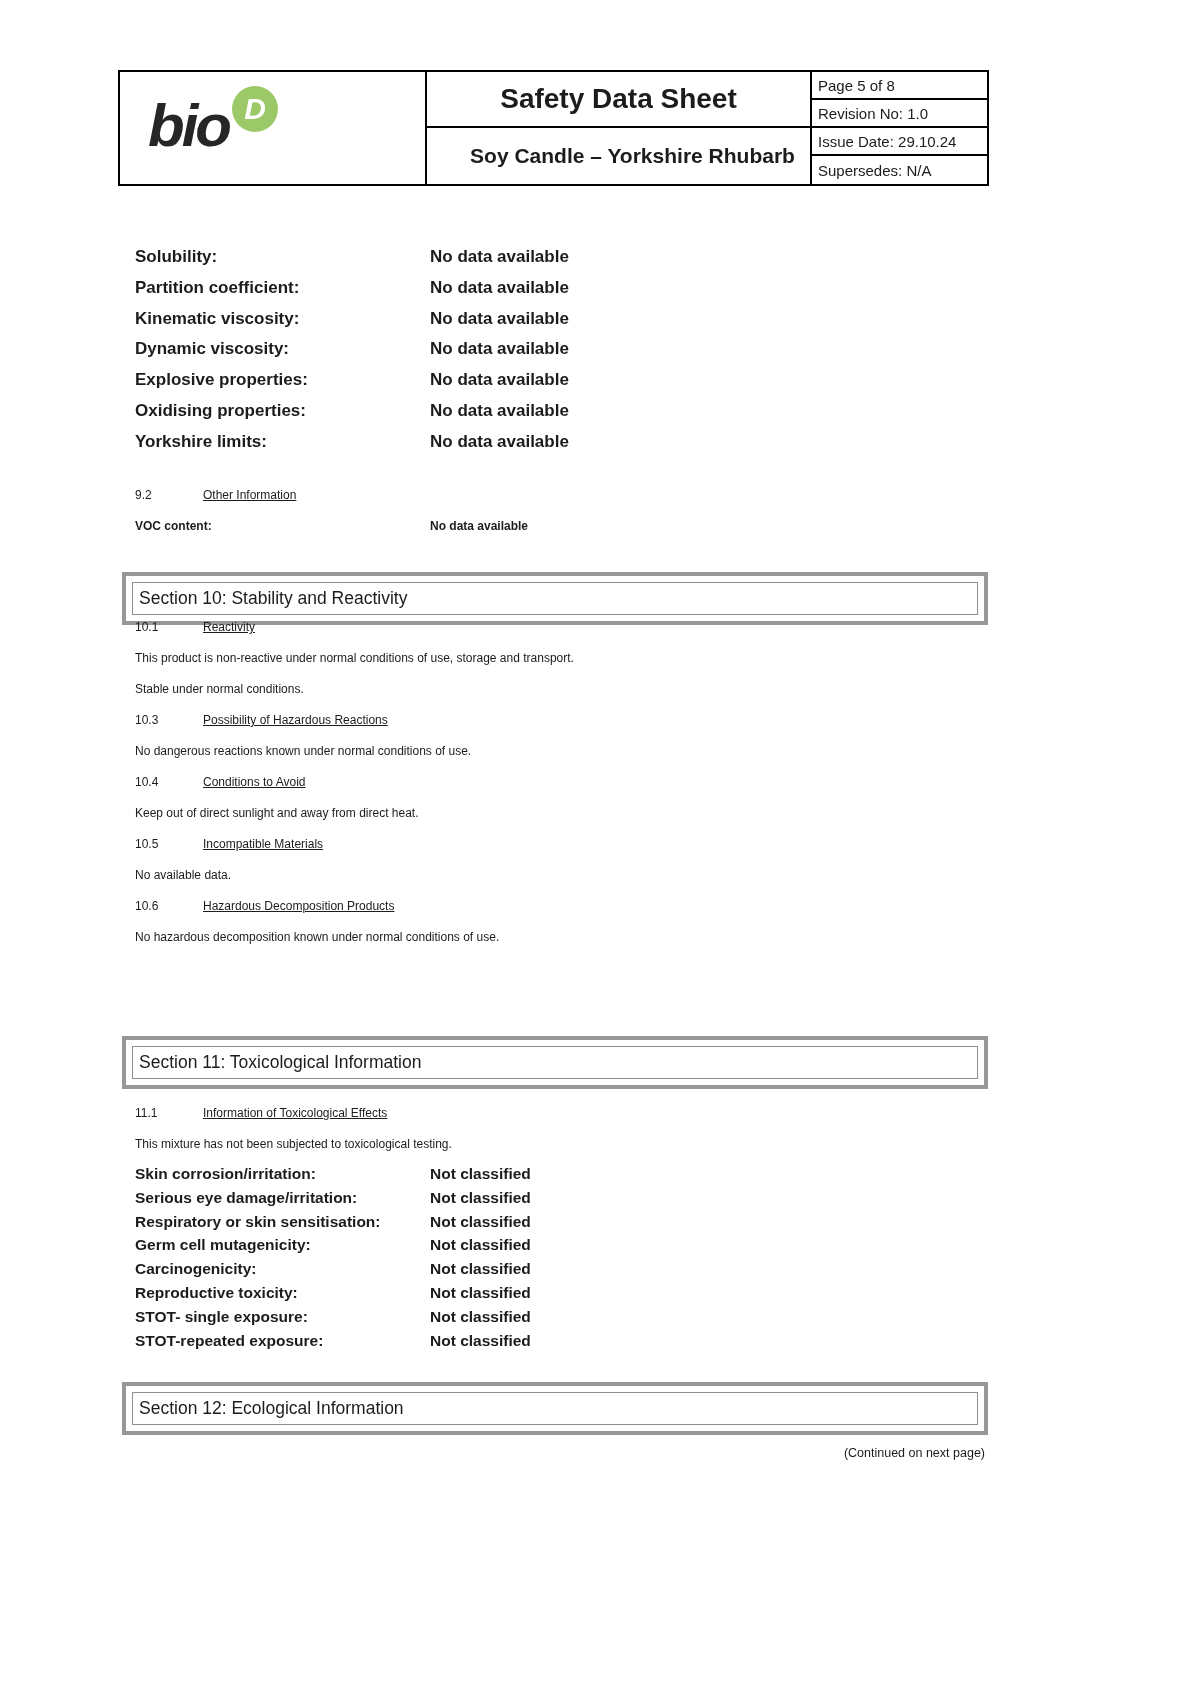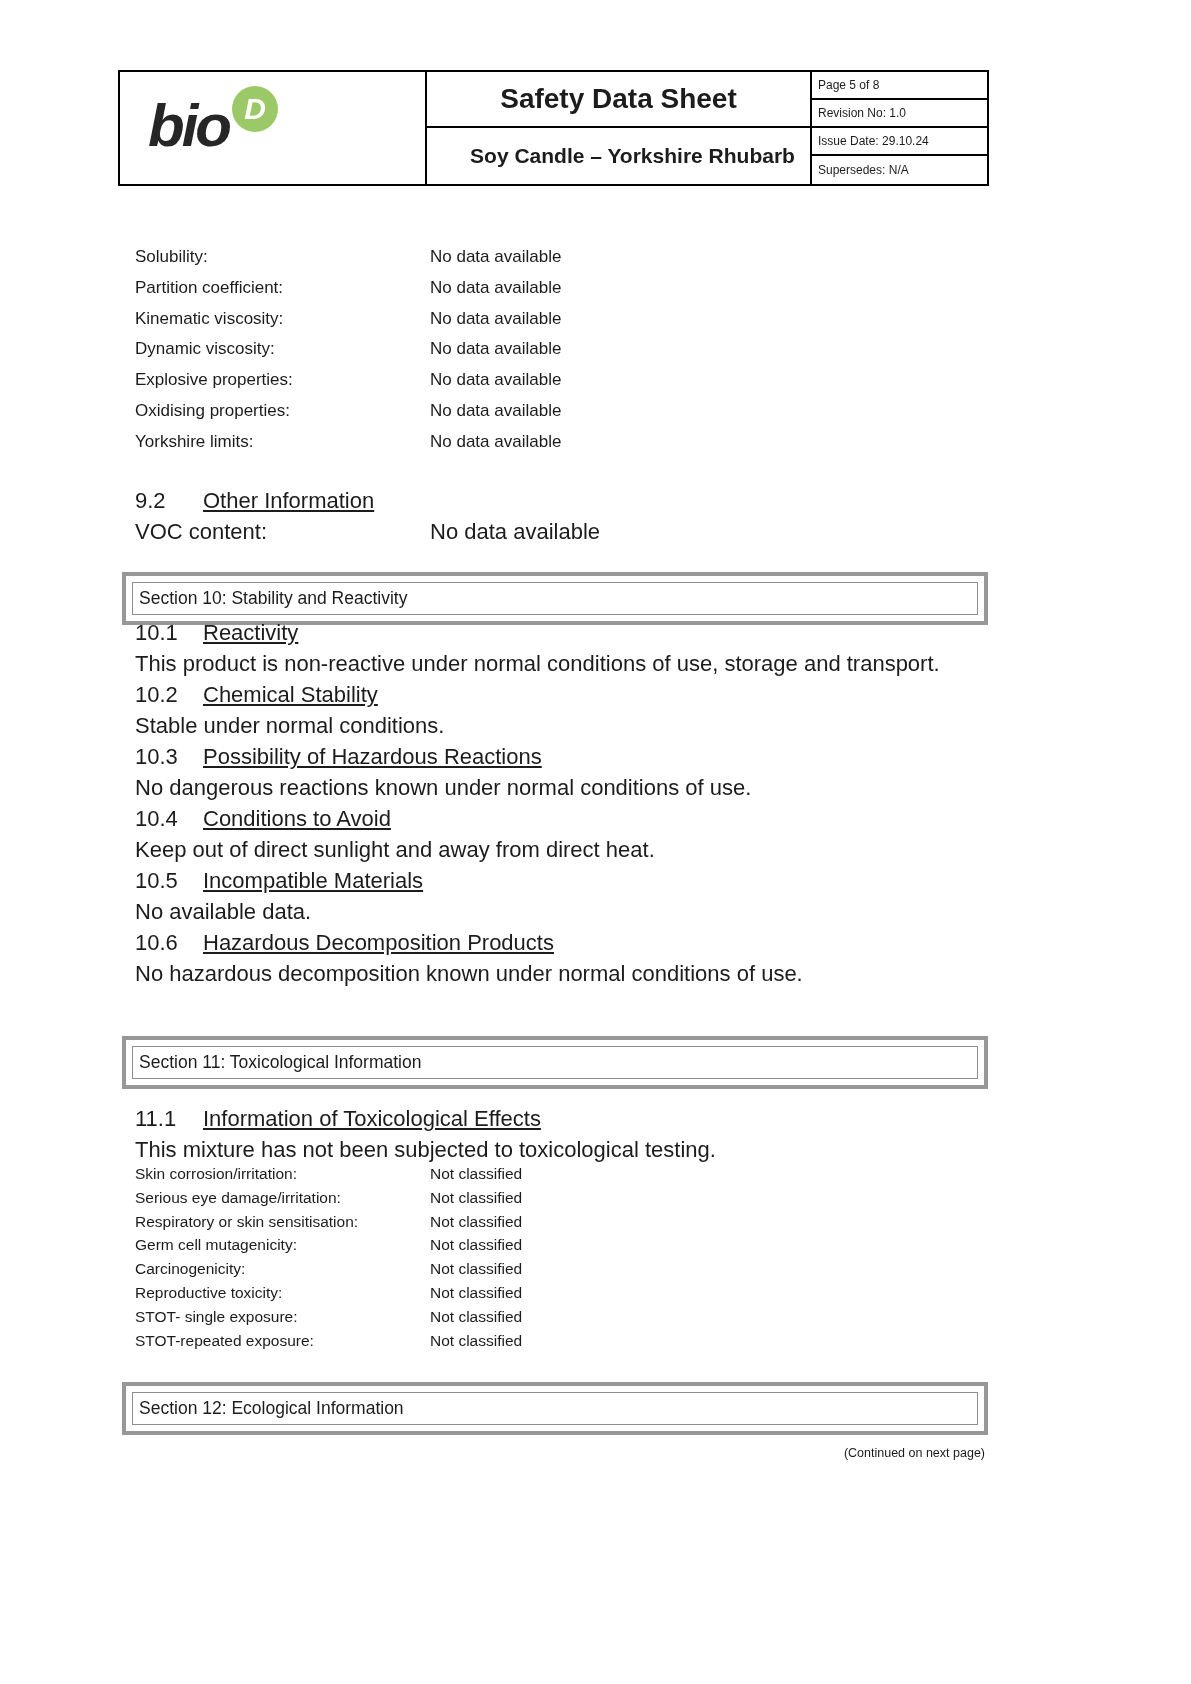--- a/index.html
+++ b/index.html
@@ -42,31 +42,31 @@
   }
   .hdr-subtitle {
     grid-column: 2; grid-row: 3 / 5;
     border-left: 2px solid #000;
     display: flex; align-items: center; justify-content: center;
     font-size: 21px; font-weight: 700; padding-left: 28px;
   }
   .hdr-meta {
     grid-column: 3; border-left: 2px solid #000;
     display: flex; align-items: center;
-    padding-left: 6px; font-size: 12px;
+    padding-left: 6px; font-size: 15px;
   }
   .hdr-meta.bb { border-bottom: 2px solid #000; }
 
   
   .props { position: absolute; left: 135px; top: 247px; font-size: 17px; }
-  .kv { position: relative; height: 30.8px; white-space: nowrap; }
+  .kv { position: relative; height: 30.8px; white-space: nowrap; font-weight: bold; }
   .kv .v { position: absolute; left: 295px; top: 0; }
 
   
-  .doc-block { position: absolute; left: 135px; font-size: 22px; }
+  .doc-block { position: absolute; left: 135px; font-size: 12px; }
   .dl { height: 31px; white-space: nowrap; }
   .num { display: inline-block; width: 68px; }
   .ut { text-decoration: underline; }
 
   
   .banner {
     position: absolute; left: 122px; width: 866px;
     box-sizing: border-box;
     border: 4px solid #979797; padding: 6px; background: #fff;
   }
@@ -151,23 +151,20 @@
 
   <div class="banner" style="top:572px">
     <div class="banner-in">Section 10: Stability and Reactivity</div>
   </div>
 
   <div class="doc-block" style="top:620px">
     <div class="dl">
       <span class="num">10.1</span><span class="ut">Reactivity</span>
     </div>
     <div class="dl">This product is non-reactive under normal conditions of use, storage and transport.</div>
-    <div class="dl">
-      <span class="num">10.2</span><span class="ut">Chemical Stability</span>
-    </div>
     <div class="dl">Stable under normal conditions.</div>
     <div class="dl">
       <span class="num">10.3</span><span class="ut">Possibility of Hazardous Reactions</span>
     </div>
     <div class="dl">No dangerous reactions known under normal conditions of use.</div>
     <div class="dl">
       <span class="num">10.4</span><span class="ut">Conditions to Avoid</span>
     </div>
     <div class="dl">Keep out of direct sunlight and away from direct heat.</div>
     <div class="dl">

